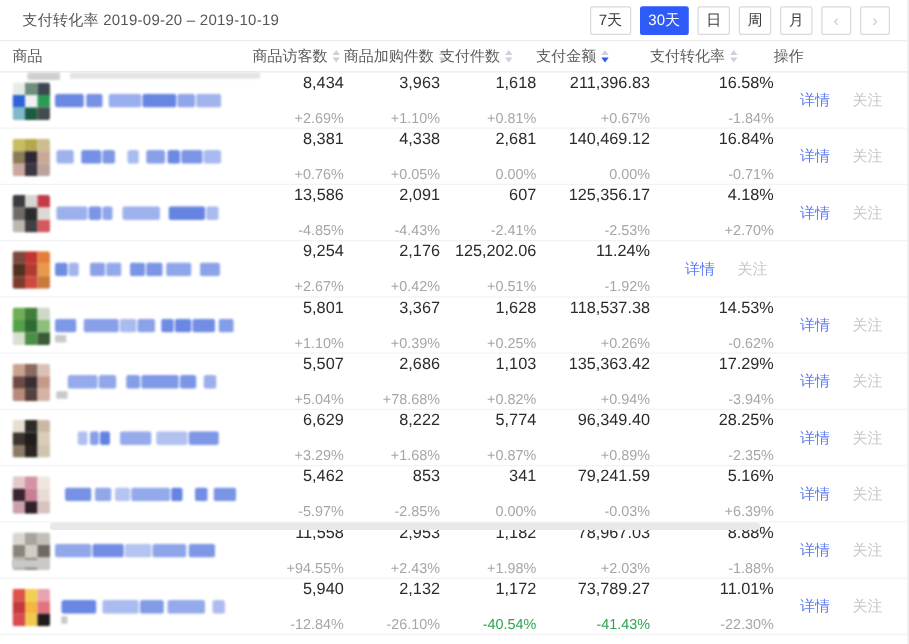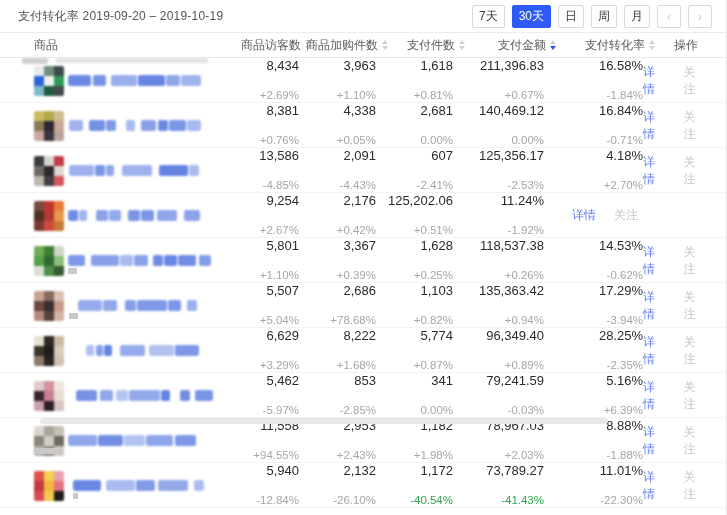--- a/index.html
+++ b/index.html
@@ -13,23 +13,23 @@
   
   .topbar{height:33px;display:flex;align-items:center;padding:0 14px 0 18px;border-bottom:1px solid #ececec;}
   .stat-time{font-size:12px;color:#555;letter-spacing:.2px;}
   .spacer{flex:1;}
   .btn{min-width:24px;height:23px;padding:0 6px;margin-left:7px;border:1px solid #d9d9d9;border-radius:2px;
        background:#fff;color:#3a3a3a;font-size:12px;line-height:21px;text-align:center;cursor:pointer;
        font-family:inherit;display:inline-block;}
   .btn.active{background:var(--accent);border-color:var(--accent);color:#fff;}
   .btn.nav{color:#ccc;font-size:13px;width:24px;padding:0;}
   
-  .thead,.tr{display:grid;grid-template-columns:192px 73px 77px 77px 91px 99px 1fr;padding:0 15px 0 34px;}
+  .thead,.tr{display:grid;grid-template-columns:192px 73px 77px 77px 91px 99px 1fr;padding:0 15px 0 10px;}
   .thead{height:25px;align-items:center;border-bottom:1px solid #e9e9e9;}
-  .th{font-size:12px;color:#5c5c5c;display:flex;align-items:center;justify-content:flex-end;white-space:nowrap;}
+  .th{font-size:12px;color:#5c5c5c;display:flex;align-items:center;justify-content:flex-start;white-space:nowrap;}
   .th.left{justify-content:flex-start;}
   .th .pad{padding-right:13px;}
   .sort{display:inline-flex;flex-direction:column;margin-left:4px;margin-right:-12px;gap:2px;cursor:pointer;}
   .sort i{display:block;width:0;height:0;border-left:3.5px solid transparent;border-right:3.5px solid transparent;}
   .sort .up{border-bottom:4px solid #cdd2da;}
   .sort .dn{border-top:4px solid #cdd2da;}
   .sort.active .dn{border-top-color:var(--accent);}
   .tr{height:45px;border-bottom:1px solid #f3f3f3;align-items:center;position:relative;}
   .td.num{text-align:right;}
   .td .v{font-size:13px;color:#2b2b2b;line-height:16px;}

